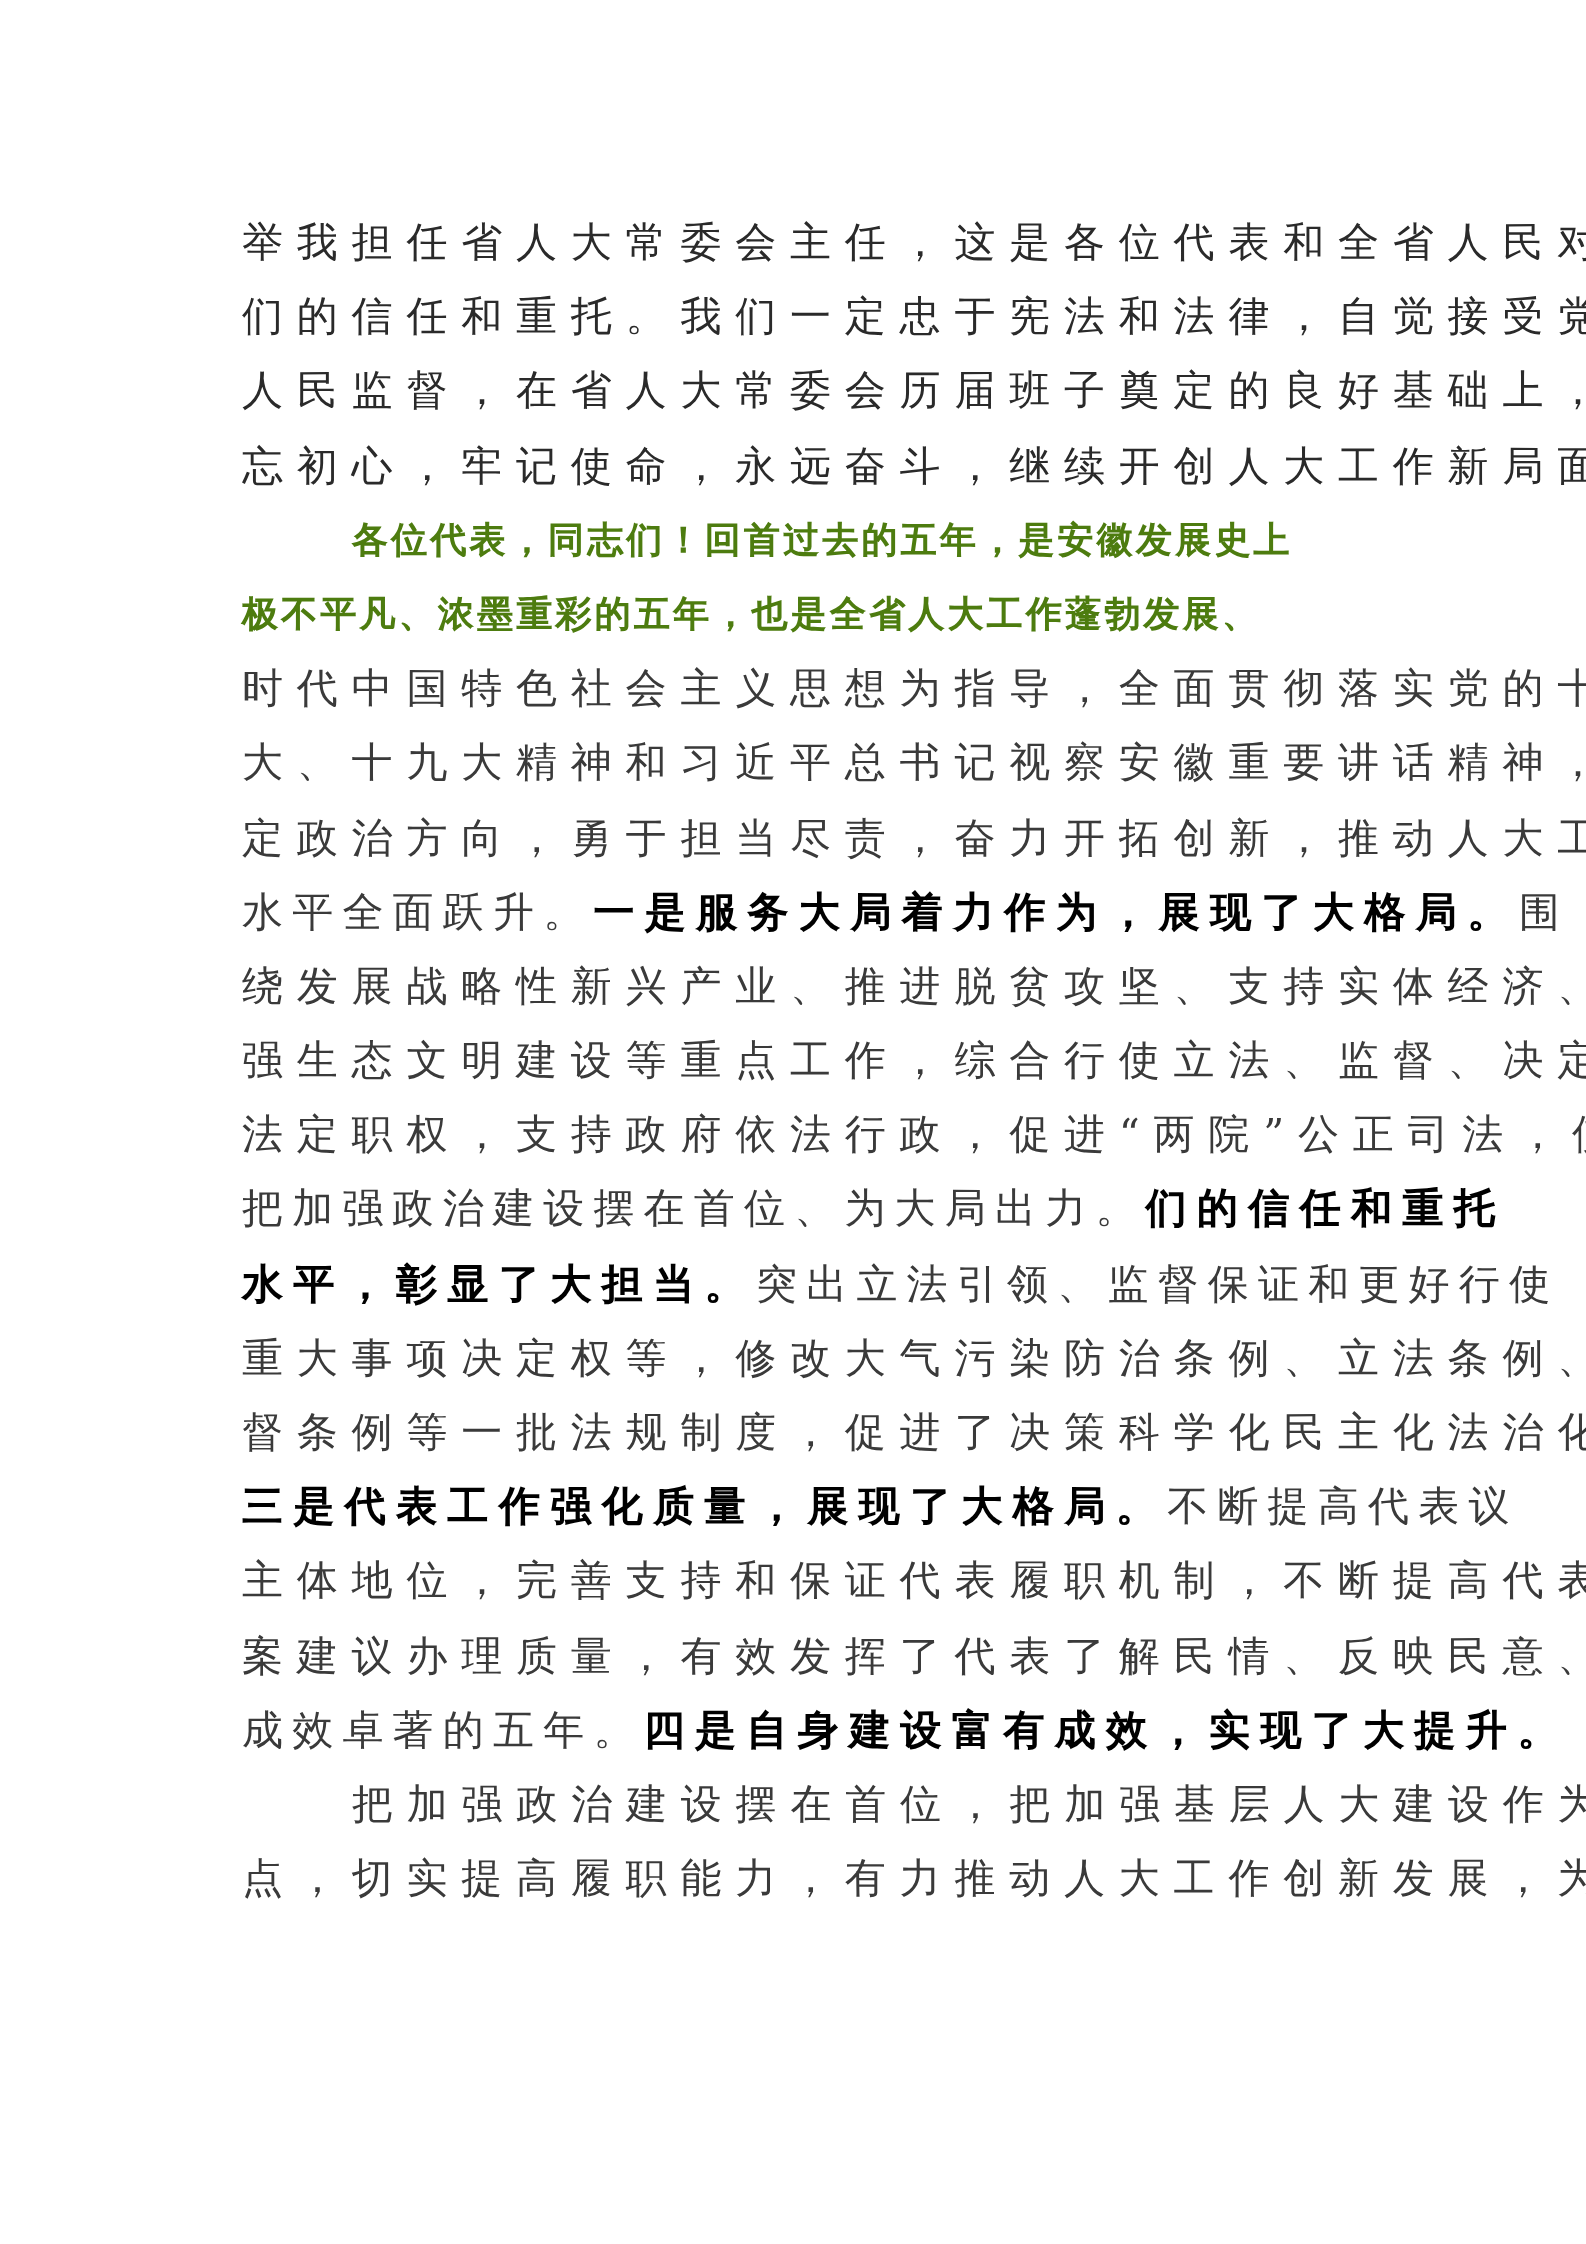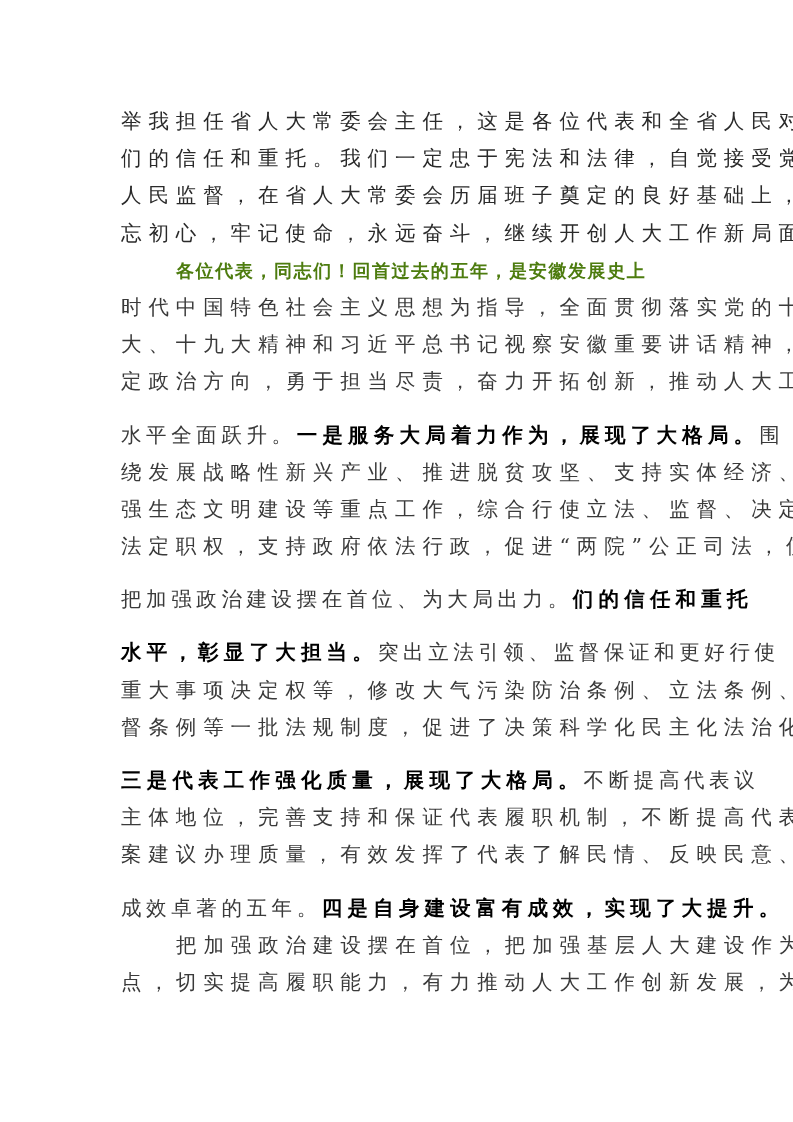--- a/index.html
+++ b/index.html
@@ -52,37 +52,37 @@
       letter-spacing: 5.2px;
     }
     .normal {
       color: #2a2a2a;
     }
     .light {
       color: #3a3a3a;
     }
     .tight {
       letter-spacing: 4.6px;
-      margin-top: 16px;
     }
   </style>
 </head>
 <body>
 
 <div class="page">
 
   <div class="para">
     <span class="line normal">举我担任省人大常委会主任，这是各位代表和全省人民对我</span>
     <span class="line normal">们的信任和重托。我们一定忠于宪法和法律，自觉接受党和</span>
     <span class="line normal">人民监督，在省人大常委会历届班子奠定的良好基础上，不</span>
     <span class="line normal">忘初心，牢记使命，永远奋斗，继续开创人大工作新局面。</span>
   </div>
 
   <div class="para">
     <span class="line bold indent">各位代表，同志们！回首过去的五年，是安徽发展史上</span>
+    <span class="line bold">极不平凡、浓墨重彩的五年，也是全省人大工作蓬勃发展、</span>
     <span class="line light">时代中国特色社会主义思想为指导，全面贯彻落实党的十八</span>
     <span class="line light">大、十九大精神和习近平总书记视察安徽重要讲话精神，坚</span>
     <span class="line light">定政治方向，勇于担当尽责，奋力开拓创新，推动人大工作</span>
     <span class="line tight"><span class="light">水平全面跃升。</span><span class="kai">一是服务大局着力作为，展现了大格局。</span><span class="light">围</span></span>
     <span class="line light">绕发展战略性新兴产业、推进脱贫攻坚、支持实体经济、加</span>
     <span class="line light">强生态文明建设等重点工作，综合行使立法、监督、决定等</span>
     <span class="line light">法定职权，支持政府依法行政，促进“两院”公正司法，使人</span>
     <span class="line tight"><span class="light">把加强政治建设摆在首位、为大局出力。</span><span class="kai">们的信任和重托</span></span>
     <span class="line tight"><span class="kai">水平，彰显了大担当。</span><span class="light">突出立法引领、监督保证和更好行使</span></span>
     <span class="line light">重大事项决定权等，修改大气污染防治条例、立法条例、监</span>

